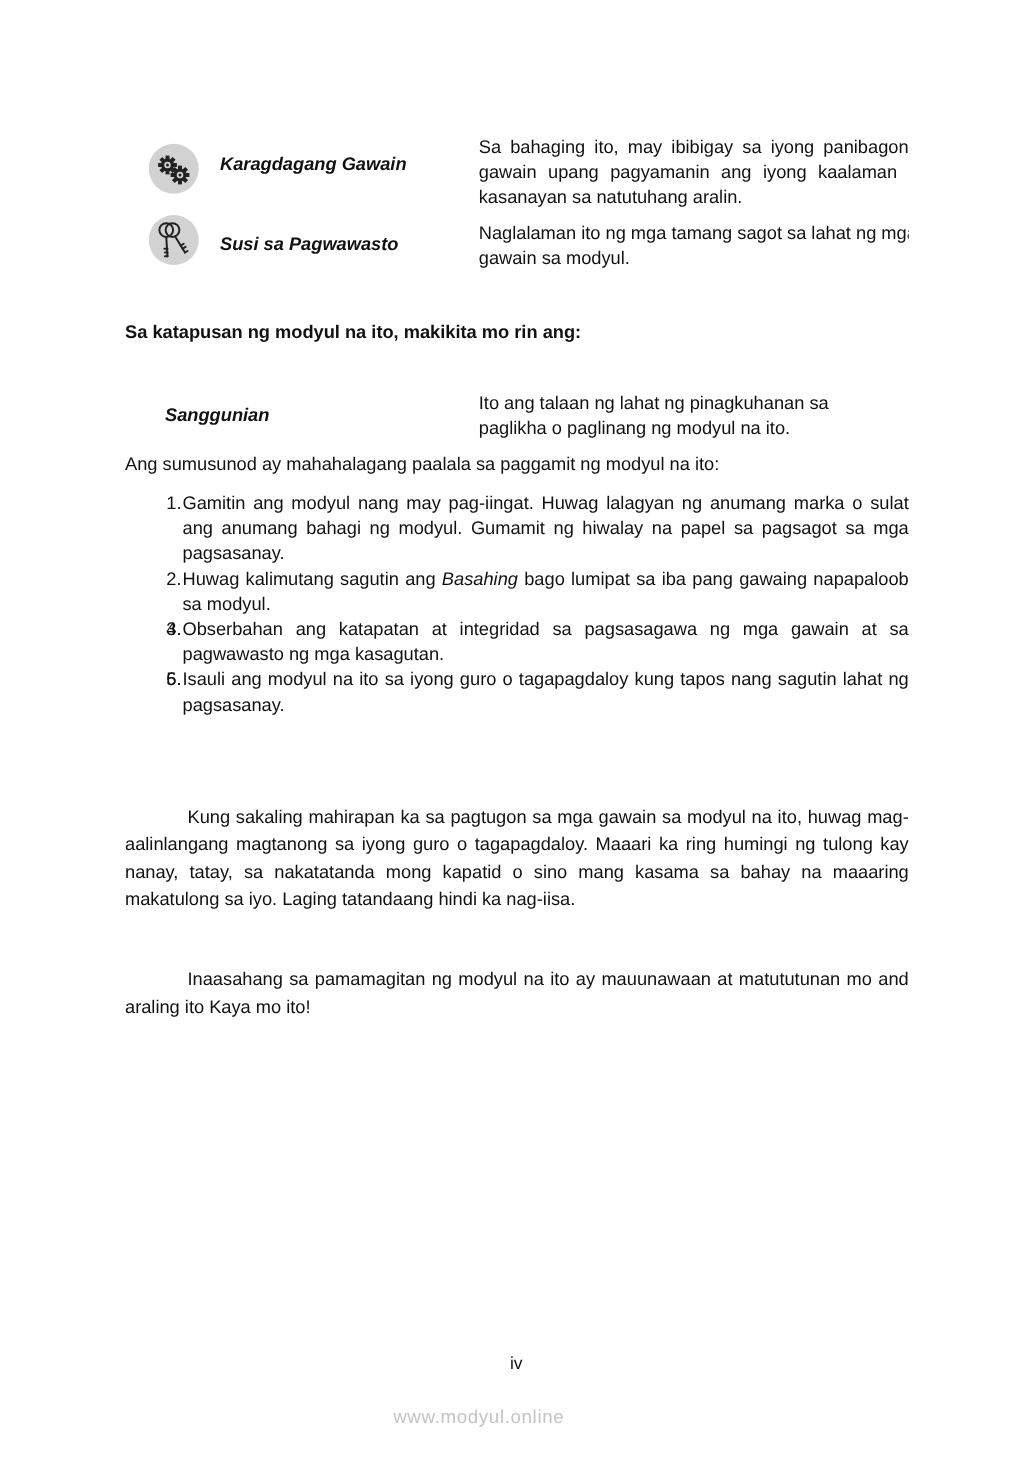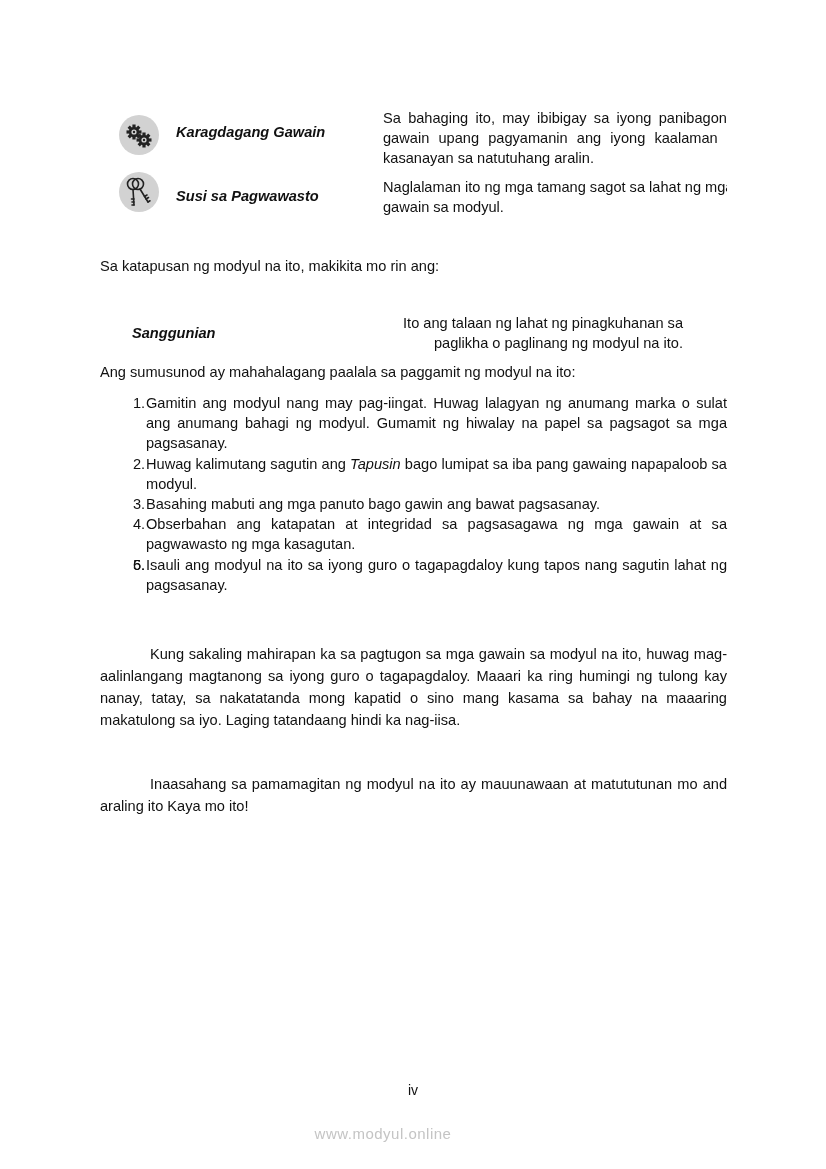--- a/index.html
+++ b/index.html
@@ -154,41 +154,40 @@
       <line x1="25.5" y1="24.5" x2="28" y2="23"></line>
       <line x1="29" y1="30" x2="31" y2="28.8"></line>
     </g>
   </svg>
 </div>
 <div class="section-label" style="left:176px; top:188px;">Susi sa Pagwawasto</div>
 <div class="desc-clip" style="top:177px; height:44px;">
   <div class="desc left">Naglalaman ito ng mga tamang sagot sa lahat ng mga gawain sa modyul.</div>
 </div>
 
-<div class="line" style="top:258px;">Sa katapusan ng modyul na ito, makikita mo rin ang:</div>
+<div class="line" style="top:258px;font-weight:bold;">Sa katapusan ng modyul na ito, makikita mo rin ang:</div>
 
 <div class="section-label" style="left:108px; top:325px;margin-left:24px;">Sanggunian</div>
 <div class="desc-clip" style="top:313px; height:44px;">
-  <div class="desc left" style="width:300px;text-align:right;">Ito ang talaan ng lahat ng pinagkuhanan sa paglikha o paglinang ng modyul na ito.</div>
+  <div class="desc left" style="width:300px;">Ito ang talaan ng lahat ng pinagkuhanan sa paglikha o paglinang ng modyul na ito.</div>
 </div>
 
 <div class="line" style="top:364px;text-align:center;">Ang sumusunod ay mahahalagang paalala sa paggamit ng modyul na ito:</div>
 
 <ol class="rules">
   <li>
     <span class="num">1.</span>
     <span>Gamitin ang modyul nang may pag-iingat. Huwag lalagyan ng anumang marka o sulat ang anumang bahagi ng modyul. Gumamit ng hiwalay na papel sa pagsagot sa mga pagsasanay.</span>
   </li>
   <li>
     <span class="num">2.</span>
-    <span><span>Huwag kalimutang sagutin ang </span><em>Tapusin</em><span> bago lumipat sa iba pang gawaing napapaloob sa modyul.</span></span>
+    <span><span>Huwag kalimutang sagutin ang </span><em>Basahing</em><span> bago lumipat sa iba pang gawaing napapaloob sa modyul.</span></span>
   </li>
   <li>
     <span class="num">3.</span>
-    <span>Basahing mabuti ang mga panuto bago gawin ang bawat pagsasanay.</span>
   </li>
   <li>
     <span class="num">4.</span>
     <span>Obserbahan ang katapatan at integridad sa pagsasagawa ng mga gawain at sa pagwawasto ng mga kasagutan.</span>
   </li>
   <li>
     <span class="num">5.</span>
   </li>
   <li>
     <span class="num">6.</span>

